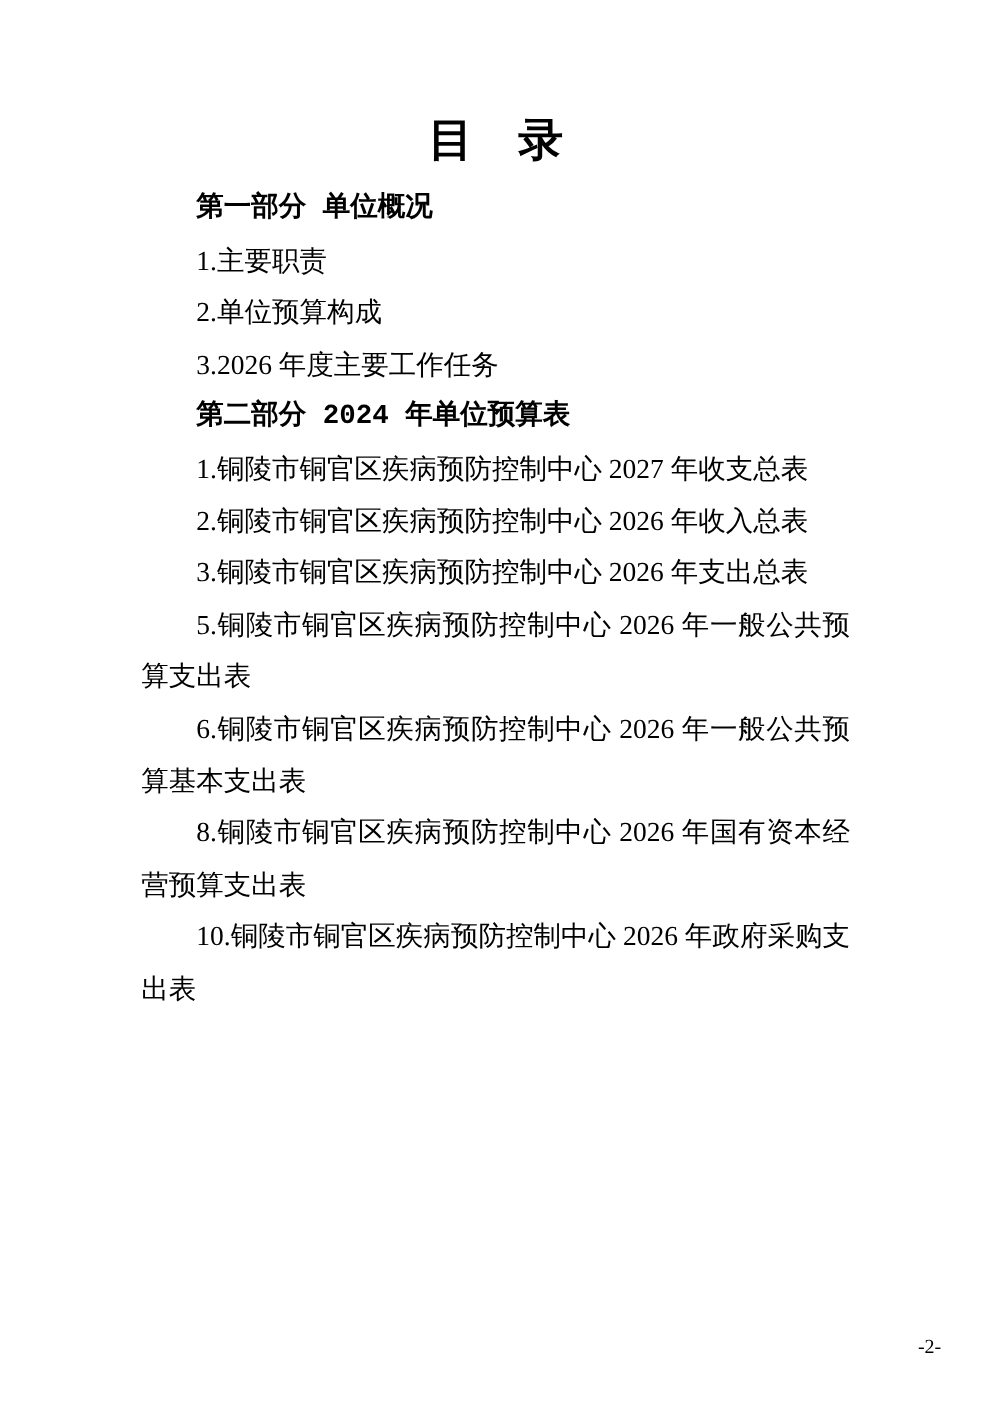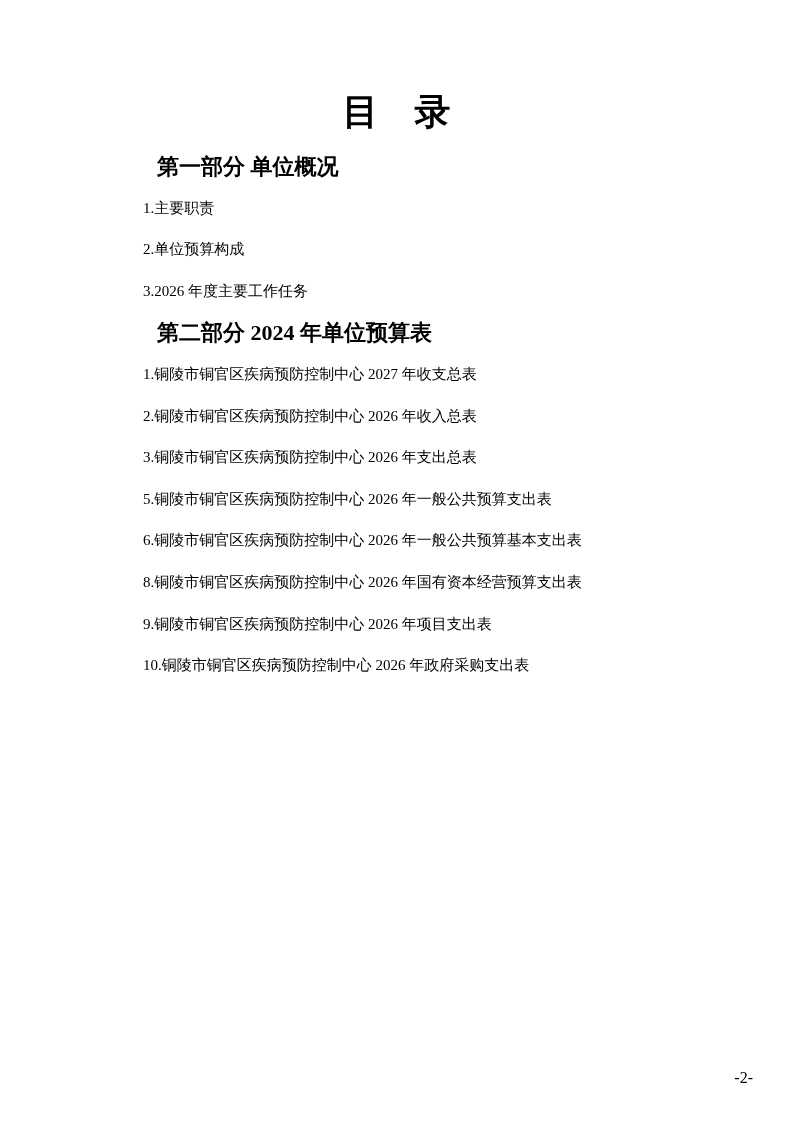--- a/index.html
+++ b/index.html
@@ -21,29 +21,29 @@
   }
   .doc-title {
     font-family: "Liberation Sans", "DejaVu Sans", sans-serif;
     font-size: 36px;
     font-weight: bold;
     line-height: 52px;
     text-align: center;
     margin-bottom: 8px;
   }
   .section-heading {
-    font-family: Liberation Serif, serif;
+    font-family: Liberation Mono, monospace;
     font-size: 22px;
     font-weight: bold;
     line-height: 41.6px;
     text-indent: 2em;
     white-space: nowrap;
   }
   .toc-item {
-    font-size: 15px;
+    font-size: 22px;
     line-height: 41.6px;
     text-indent: 2em;
     text-align: justify;
     word-break: break-all;
   }
   .page-number {
     position: absolute;
     right: 40px;
     top: 1068px;
     font-size: 16px;
@@ -68,20 +68,19 @@
     </div>
 
     <div>
       <p class="section-heading">第二部分 2024 年单位预算表</p>
       <p class="toc-item">1.铜陵市铜官区疾病预防控制中心 2027 年收支总表</p>
       <p class="toc-item">2.铜陵市铜官区疾病预防控制中心 2026 年收入总表</p>
       <p class="toc-item">3.铜陵市铜官区疾病预防控制中心 2026 年支出总表</p>
       <p class="toc-item">5.铜陵市铜官区疾病预防控制中心 2026 年一般公共预算支出表</p>
       <p class="toc-item">6.铜陵市铜官区疾病预防控制中心 2026 年一般公共预算基本支出表</p>
       <p class="toc-item">8.铜陵市铜官区疾病预防控制中心 2026 年国有资本经营预算支出表</p>
-      <p class="toc-item">9.铜陵市铜官区疾病预防控制中心 2026 年项目支出表</p>
       <p class="toc-item">10.铜陵市铜官区疾病预防控制中心 2026 年政府采购支出表</p>
     </div>
 
   </div>
 
   <div class="page-number">-2-</div>
 </div>
 
 </body></html>

